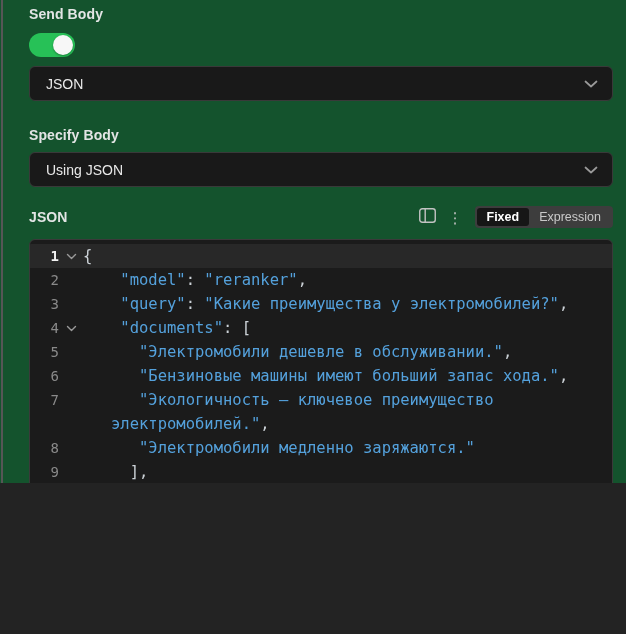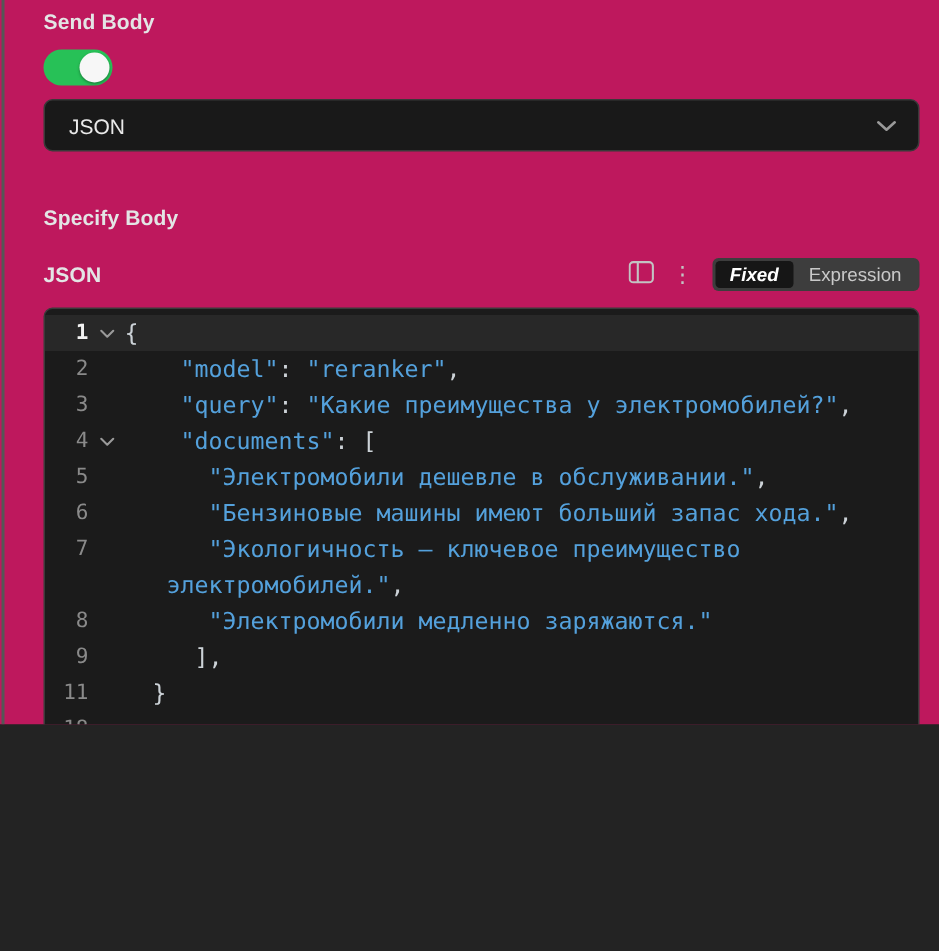--- a/index.html
+++ b/index.html
@@ -1,35 +1,35 @@
 <!DOCTYPE html>
 <html><head>
 <meta charset="utf-8">
 <style>
   html,body{margin:0;padding:0;background:#232323;}
   .panel{
     position:relative;
     width:626px;height:483px;
-    background:#be185d;
+    background:#14532d;
     font-family:"Liberation Sans",sans-serif;
     overflow:hidden;
     box-sizing:border-box;
   }
   .left-divider{
     position:absolute;left:1px;top:0;bottom:0;width:2px;
     background:#565656;
   }
   .content{margin-left:29px;width:584px;}
 
   .field-label{
     color:#e3e5e5;font-size:14px;font-weight:600;letter-spacing:.1px;
   }
   .lbl-sendbody{padding-top:6px;}
   .lbl-bct{margin-top:32px;}
-  .lbl-sb{margin-top:36px;}
+  .lbl-sb{margin-top:26px;}
 
   
   .toggle{
     margin-top:11px;width:46px;height:24px;border-radius:12px;
     background:#27c157;position:relative;cursor:pointer;
   }
   .toggle .knob{
     position:absolute;top:2px;right:2px;width:20px;height:20px;
     border-radius:50%;background:#f7f7f7;box-shadow:0 1px 2px rgba(0,0,0,.35);
   }
@@ -58,21 +58,21 @@
   .segmented{
     margin-left:12px;display:flex;align-items:center;
     background:#3d3d3d;border-radius:4px;padding:2px;height:22px;box-sizing:border-box;
   }
   .segmented .seg{
     border:none;background:transparent;color:#c9c9c9;
     font-family:"Liberation Sans",sans-serif;
     font-size:12.5px;padding:1px 10px;border-radius:3px;height:18px;
     display:flex;align-items:center;cursor:pointer;
   }
-  .segmented .seg.active{background:#161616;color:#ffffff;font-weight:700;font-style:italic;}
+  .segmented .seg.active{background:#161616;color:#ffffff;font-weight:700;}
 
   
   .editor{
     position:relative;margin-top:11px;height:339px;box-sizing:border-box;
     background:#1b1b1b;border:1px solid #3a3a3a;border-radius:6px;
     padding-top:4px;overflow:hidden;cursor:text;
   }
   .code-row{
     display:flex;align-items:flex-start;height:24px;line-height:24px;
     font-family:"DejaVu Sans Mono","Liberation Mono",monospace;
@@ -117,20 +117,28 @@
     <div class="dropdown">
       <span class="value">JSON</span>
       <span>
         <svg width="14" height="8" viewBox="0 0 14 8">
             <polyline points="1.5,1.5 7,6.5 12.5,1.5" fill="none" stroke="#9a9a9a" stroke-width="1.7" stroke-linecap="round" stroke-linejoin="round"></polyline>
           </svg>
       </span>
     </div>
 
     <div class="field-label lbl-sb">Specify Body</div>
+    <div class="dropdown">
+      <span class="value">Using JSON</span>
+      <span>
+        <svg width="14" height="8" viewBox="0 0 14 8">
+            <polyline points="1.5,1.5 7,6.5 12.5,1.5" fill="none" stroke="#9a9a9a" stroke-width="1.7" stroke-linecap="round" stroke-linejoin="round"></polyline>
+          </svg>
+      </span>
+    </div>
 
     <div class="json-header">
       <div class="field-label">JSON</div>
       <div class="spacer"></div>
       <button class="icon-btn">
         <span>
           <svg width="17" height="15" viewBox="0 0 17 15">
               <rect x="0.75" y="0.75" width="15.5" height="13.5" rx="2.5" fill="none" stroke="#c3c3c3" stroke-width="1.4"></rect>
               <line x1="6.2" y1="1" x2="6.2" y2="14" stroke="#c3c3c3" stroke-width="1.4"></line>
             </svg>

